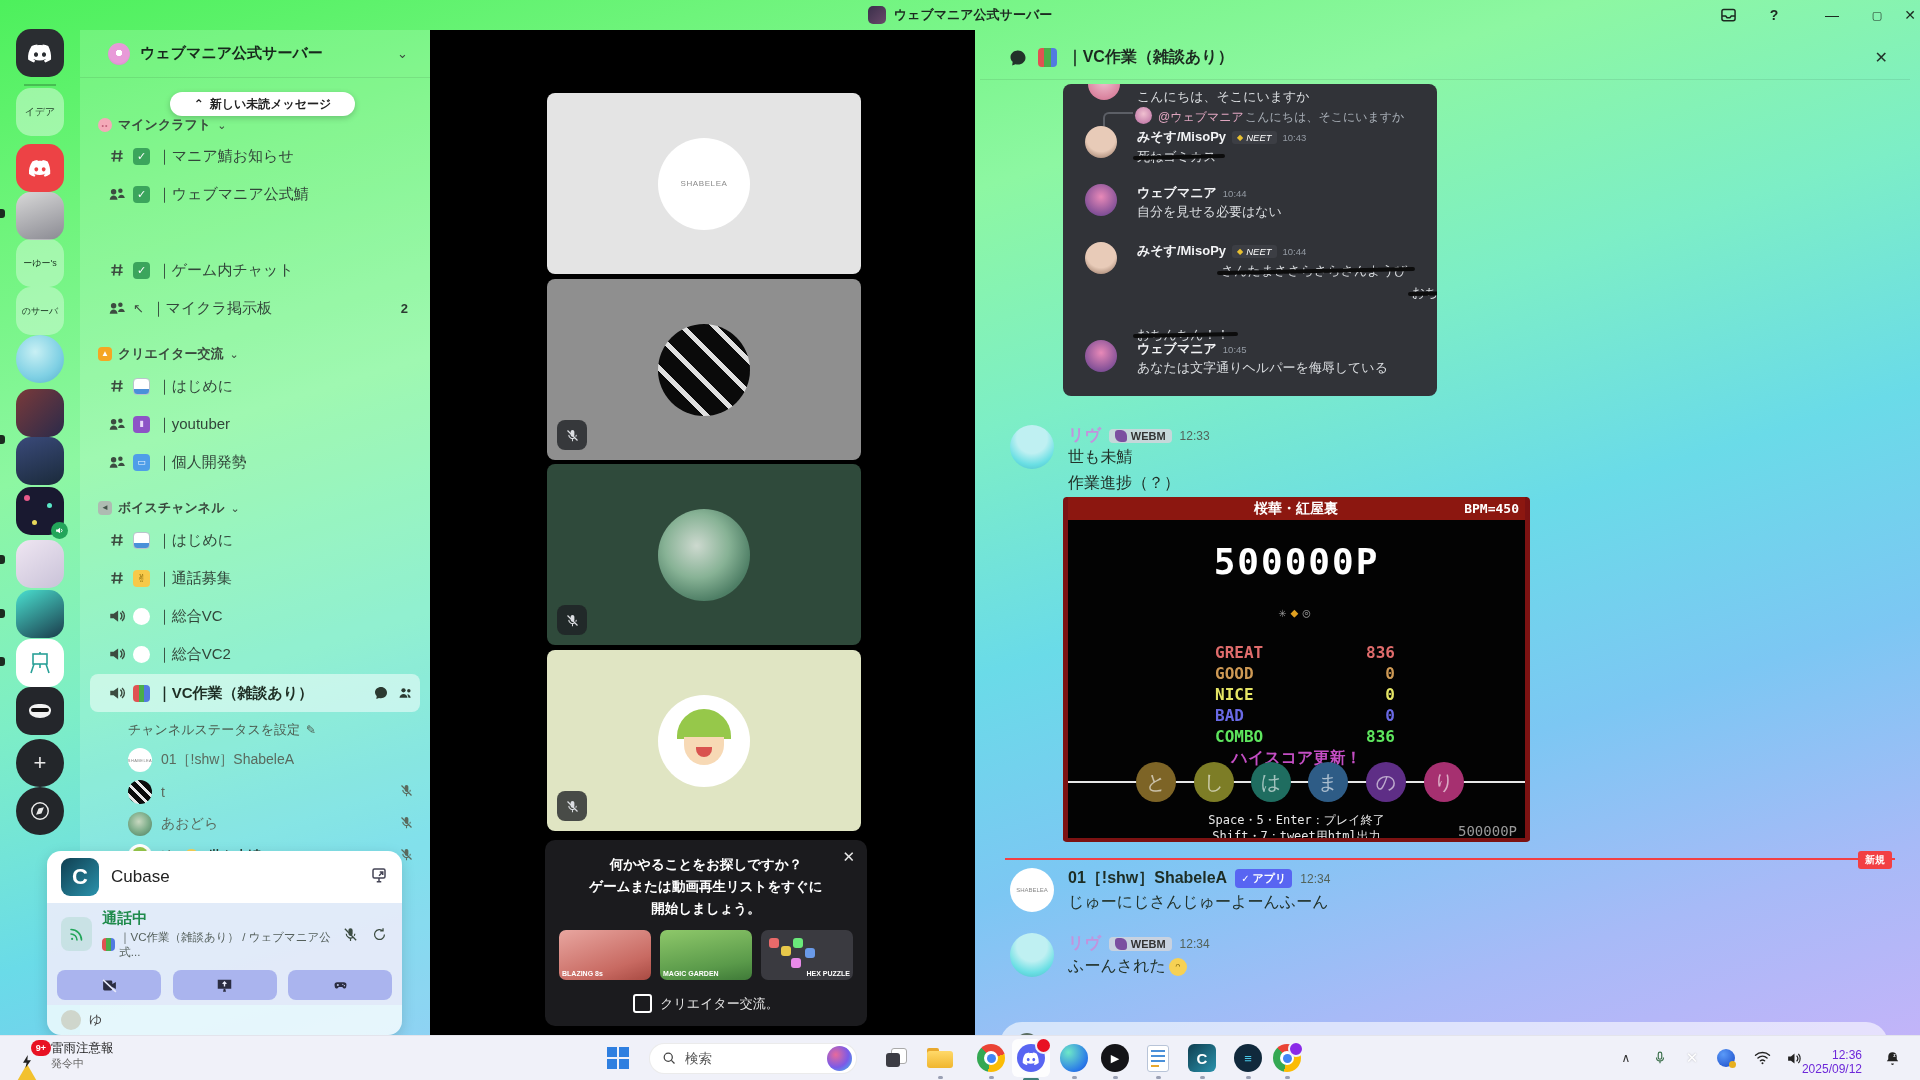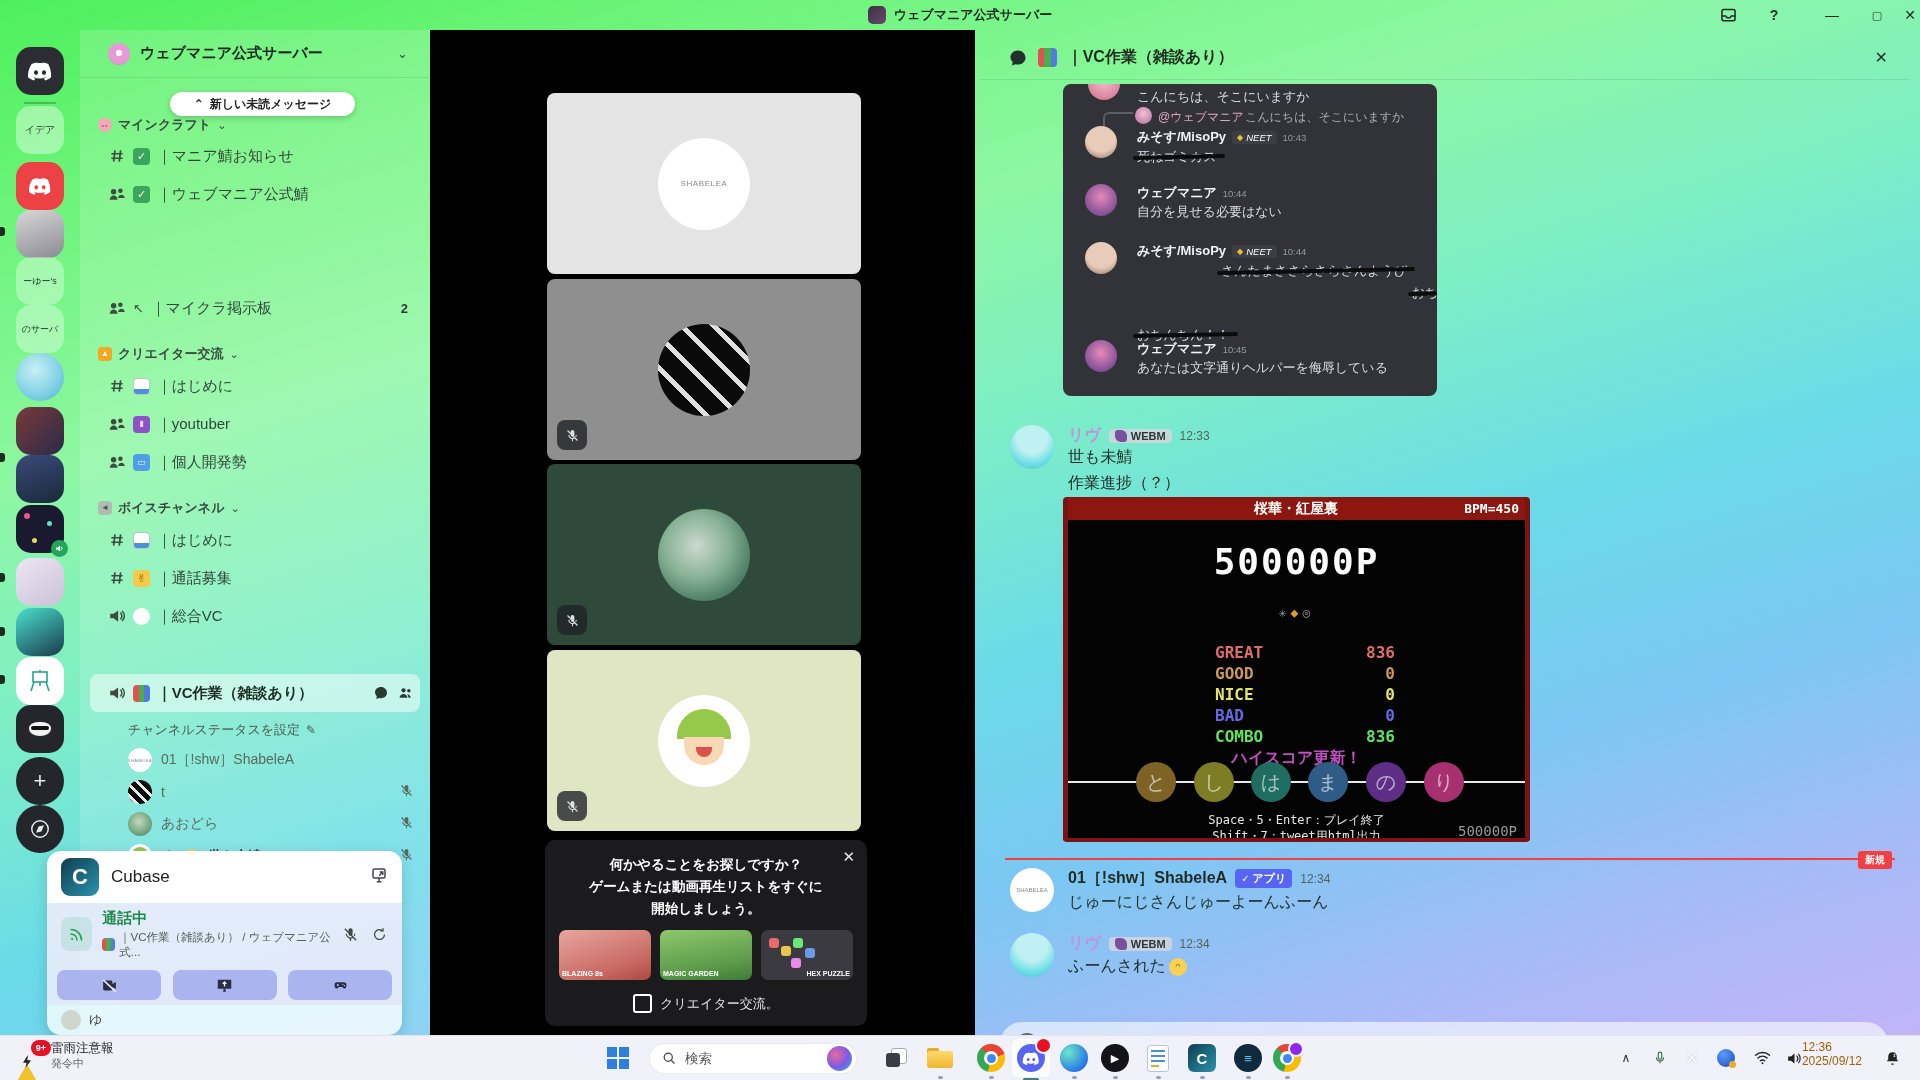--- a/index.html
+++ b/index.html
@@ -102,21 +102,21 @@
   .gkey{position:absolute;top:265px;width:40px;height:40px;border-radius:50%;display:flex;align-items:center;justify-content:center;color:rgba(255,255,255,.6);font-size:20px;font-family:"Liberation Sans",sans-serif}
   .gfoot{position:absolute;width:100%;text-align:center;color:#e8e8e8;font-size:12px}
   .newdiv{left:1005px;top:858px;width:890px;height:2px;background:#f23f43}
   .newtag{left:1858px;top:851px;background:#f23f43;color:#fff;font-size:10px;font-weight:bold;padding:2px 7px;border-radius:3px}
   .inputbar{left:1000px;top:1022px;width:888px;height:44px;border-radius:22px;background:rgba(255,255,255,.6);display:flex;align-items:center;padding:0 16px;box-sizing:border-box}
   .plus-circ{width:22px;height:22px;border-radius:50%;background:#5b6e62;color:#e8f4ec;display:flex;align-items:center;justify-content:center;font-size:16px}
   
   .taskbar{left:0;top:1035px;width:1920px;height:45px;background:#f0f1f9;border-top:1px solid rgba(0,0,0,.05)}
   .tb-ico{position:absolute;top:5px;width:36px;height:34px;display:flex;align-items:center;justify-content:center}
   .rundot{position:absolute;top:40px;width:5px;height:3px;border-radius:2px;background:#9aa0b4}
-  .tray-txt{position:absolute;right:58px;top:4px;font-size:12px;color:#a16207;line-height:14px}
+  .tray-txt{position:absolute;right:58px;top:12px;text-align:right;font-size:12px;color:#6d28d9;line-height:14px}
   .warn-tri{width:0;height:0;border-left:15px solid transparent;border-right:15px solid transparent;border-bottom:26px solid #f2c12e;position:relative}
   .bolt{position:absolute;left:-4px;top:8px;width:8px;height:13px;background:#222;clip-path:polygon(60% 0,0 60%,45% 60%,30% 100%,100% 40%,55% 40%)}
 </style>
 </head>
 <body>
 
 <div id="screen">
 
   <div class="a win">
 
@@ -128,21 +128,21 @@
       <svg width="15" height="14" viewBox="0 0 16 14" fill="none" stroke="#1c2a20" stroke-width="1.6">
           <rect x="1" y="1" width="14" height="12" rx="2"></rect>
           <path d="M1 8h4l1.5 2h3L11 8h4"></path>
         </svg>
     </div>
     <div class="cap-btn" style="left:1752px;font-weight:bold">?</div>
     <div class="cap-btn" style="left:1810px">—</div>
     <div class="cap-btn" style="left:1855px;font-size:11px">▢</div>
     <div class="cap-btn" style="left:1888px">✕</div>
 
-    <div class="a" style="left:0;top:44px;width:83px;height:1005px">
+    <div class="a" style="left:0;top:26px;width:83px;height:1005px">
       <div class="rail-item" style="top:3px;background:#2a2d31;color:#fff">
         <svg width="26" height="20" viewBox="0 0 28 20" fill="#fff">
             <path d="M23 2.5C21 1.5 19 1 17 .8l-.4.9c-1.8-.3-3.4-.3-5.2 0L11 .8C9 1 7 1.6 5 2.5 1.7 7.4.8 12.2 1.2 17c2.2 1.6 4.3 2.6 6.4 3.2l1.3-2.2c-.7-.3-1.4-.6-2-1l.5-.4c4 1.9 8.4 1.9 12.4 0l.5.4c-.7.4-1.4.8-2.1 1l1.3 2.2c2.1-.6 4.2-1.6 6.4-3.2.5-5.5-.9-10.3-3-14.5zM9.7 14.1c-1.2 0-2.2-1.1-2.2-2.5s1-2.5 2.2-2.5 2.3 1.1 2.2 2.5c0 1.4-1 2.5-2.2 2.5zm8.6 0c-1.2 0-2.2-1.1-2.2-2.5s1-2.5 2.2-2.5 2.3 1.1 2.2 2.5c0 1.4-1 2.5-2.2 2.5z"></path>
           </svg>
       </div>
       <div class="a" style="left:24px;top:58px;width:32px;height:2px;background:rgba(0,0,0,.22)"></div>
       <div class="rail-item" style="top:62px;background:rgba(255,255,255,.4)">
           <span>イデア</span>
         </div>
       <div class="rail-item" style="top:118px;background:#ed4245;color:#fff">
@@ -230,20 +230,29 @@
       </div>
       <div class="ch-row" style="left:10px;top:109px;padding-left:18px;box-sizing:border-box">
         <svg class="ch-ic" viewBox="0 0 16 16">
             <path d="M3 6h10M3 10h10M6.2 3 5 13M11.2 3 10 13" stroke="currentColor" stroke-width="1.5" fill="none"></path>
           </svg>
         <span class="e e-check">
             <i>✅</i>
           </span>
         <span class="ch-label">｜マニア鯖お知らせ</span>
       </div>
+      <div class="ch-row" style="left:10px;top:223px;padding-left:18px;box-sizing:border-box">
+        <svg class="ch-ic" viewBox="0 0 16 16">
+            <path d="M3 6h10M3 10h10M6.2 3 5 13M11.2 3 10 13" stroke="currentColor" stroke-width="1.5" fill="none"></path>
+          </svg>
+        <span class="e e-check">
+            <i>✅</i>
+          </span>
+        <span class="ch-label">｜ゲーム内チャット</span>
+      </div>
       <div class="ch-row" style="left:10px;top:261px;padding-left:18px;box-sizing:border-box">
         <svg class="ch-ic" viewBox="0 0 16 16" fill="currentColor">
             <circle cx="5" cy="6" r="2.4"></circle>
             <path d="M1.5 13c.4-2.4 2-3.6 3.5-3.6s3.1 1.2 3.5 3.6z"></path>
             <circle cx="11" cy="5" r="2"></circle>
             <path d="M8.9 11.5c.4-1.9 1.7-2.9 3-2.9 1.4 0 2.7 1 3.1 3z"></path>
           </svg>
         <span style="font-size:13px;color:#3c4c40">↖</span>
         <span class="ch-label">｜マイクラ掲示板</span>
         <span style="margin-left:auto;margin-right:12px;font-size:13px;font-weight:bold;color:#2c3c32">2</span>
@@ -317,20 +326,30 @@
       </div>
       <div class="ch-row" style="left:10px;top:569px;padding-left:18px;box-sizing:border-box">
         <svg class="ch-ic" viewBox="0 0 16 16" fill="currentColor">
             <path d="M2 6v4h3l4 3V3L5 6H2z"></path>
             <path d="M11 5a4 4 0 0 1 0 6M12.5 3.5a6 6 0 0 1 0 9" stroke="currentColor" fill="none" stroke-width="1.3"></path>
           </svg>
         <span class="e e-bubble">
             <i>💬</i>
           </span>
         <span class="ch-label">｜総合VC</span>
+      </div>
+      <div class="ch-row" style="left:10px;top:607px;padding-left:18px;box-sizing:border-box">
+        <svg class="ch-ic" viewBox="0 0 16 16" fill="currentColor">
+            <path d="M2 6v4h3l4 3V3L5 6H2z"></path>
+            <path d="M11 5a4 4 0 0 1 0 6M12.5 3.5a6 6 0 0 1 0 9" stroke="currentColor" fill="none" stroke-width="1.3"></path>
+          </svg>
+        <span class="e e-bubble">
+            <i>💬</i>
+          </span>
+        <span class="ch-label">｜総合VC2</span>
       </div>
       <div class="ch-row sel" style="left:10px;top:644px;height:38px;padding-left:18px;box-sizing:border-box">
         <svg class="ch-ic" viewBox="0 0 16 16" fill="currentColor">
             <path d="M2 6v4h3l4 3V3L5 6H2z"></path>
             <path d="M11 5a4 4 0 0 1 0 6M12.5 3.5a6 6 0 0 1 0 9" stroke="currentColor" fill="none" stroke-width="1.3"></path>
           </svg>
         <span class="e e-books">
             <i>📚</i>
           </span>
         <span class="ch-label" style="font-weight:bold;color:#1e2e24">｜VC作業（雑談あり）</span>

